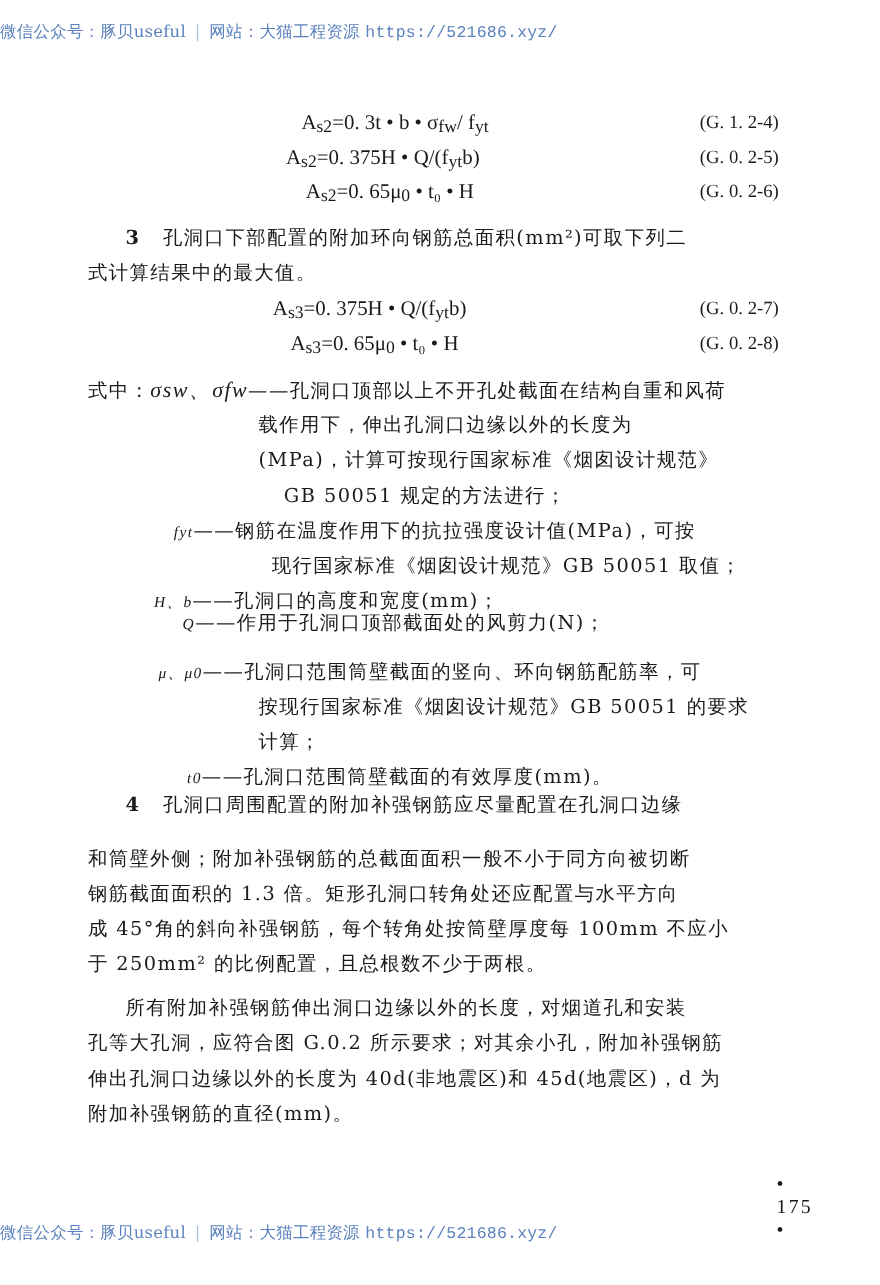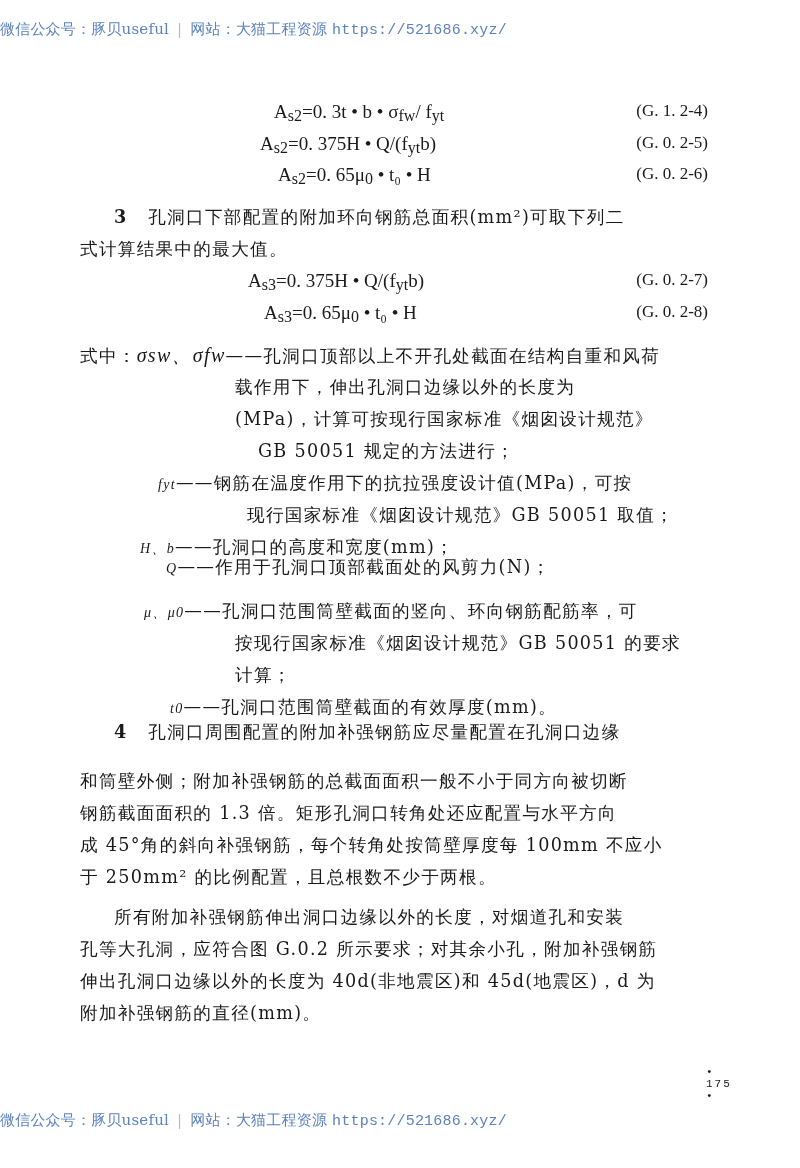--- a/index.html
+++ b/index.html
@@ -27,21 +27,21 @@
 
   .line {
     position: absolute; left: 0; font-size: 17.6px; line-height: 20px; white-space: nowrap;
     letter-spacing: 1.3px;
   }
   .bold { font-weight: bold; }
   .defs .term {
     position: absolute; font-family: "Liberation Serif", "DejaVu Serif", serif; font-style: italic; font-size: 14px;
   }
   .page-num {
-    position: absolute; left: 606px; top: 1066px; font-family: Liberation Mono, monospace; font-size: 11px; letter-spacing: 2px;
+    position: absolute; left: 606px; top: 1066px; font-family: Liberation Serif, serif; font-size: 18px; letter-spacing: 2px;
   }
 </style>
 </head>
 <body>
 
 <div class="watermark" id="wm-top">
   <span>微信公众号：豚贝useful</span><span class="sep">|</span><span>网站：大猫工程资源</span> <span class="url">https://521686.xyz/</span>
 </div>
 
 <div class="page">

